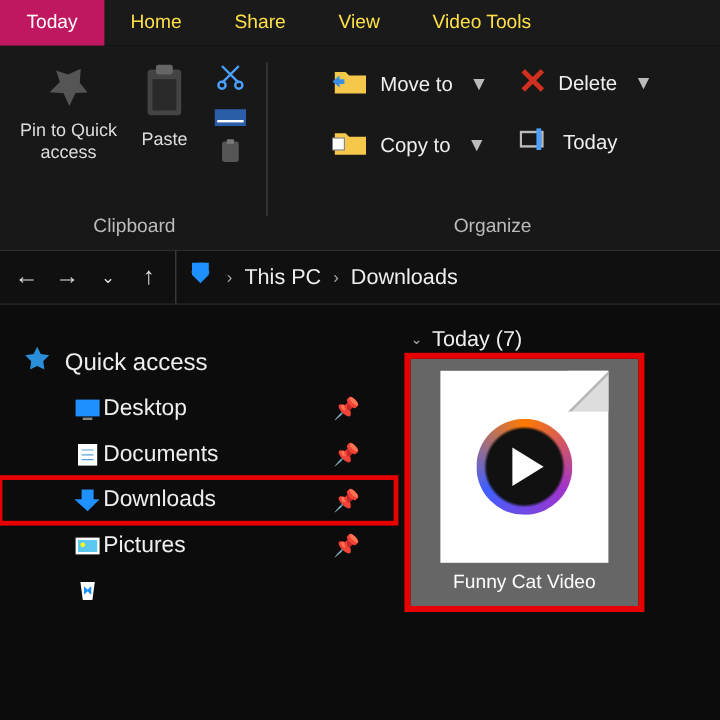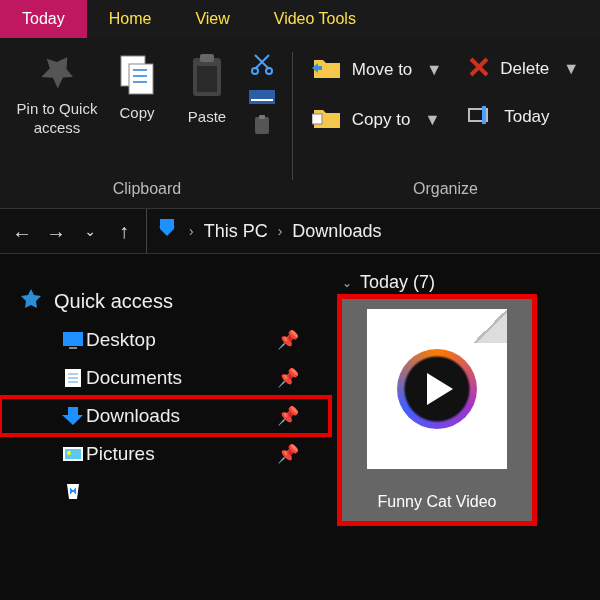--- a/index.html
+++ b/index.html
@@ -44,55 +44,44 @@
 .side-item svg{width:22px;height:20px}
 .side-item.selected{outline:4px solid #e60000;outline-offset:-2px}
 .content{flex:1;padding:4px 12px}
 .grp-header{display:flex;align-items:center;gap:8px;font-size:18px;color:#eee;margin-bottom:6px}
 .grp-header .chev{font-size:12px;color:#aaa}
 .file-item{width:190px;outline:5px solid #e60000;background:#666;display:flex;flex-direction:column;align-items:center;padding:10px 8px;cursor:pointer}
 .thumb{width:140px;height:160px;background:#fff;position:relative;display:flex;align-items:center;justify-content:center}
 .thumb .fold{position:absolute;top:0;right:0;width:34px;height:34px;background:linear-gradient(135deg,#fff 0 50%,#bbb 50% 55%,#ddd 55% 100%)}
 .play-circle{width:80px;height:80px;border-radius:50%;background:radial-gradient(circle,#111 0 55%,transparent 60%),conic-gradient(#ff7a00,#a033cc,#4060ff,#ff7a00);display:flex;align-items:center;justify-content:center}
 .play-tri{width:0;height:0;border-left:26px solid #fff;border-top:16px solid transparent;border-bottom:16px solid transparent;margin-left:6px}
-.file-lbl{margin-top:24px;font-size:16px;color:#fff;text-align:center}
+.file-lbl{margin-top:8px;font-size:16px;color:#fff;text-align:center}
 .vsep{width:1px;background:#444;margin:4px 4px 28px 4px}
 </style>
 </head>
 <body>
 
 <div class="tabs">
   <div class="tab file">Today</div>
   <div class="tab">Home</div>
+  <div class="tab">Share</div>
   <div class="tab">View</div>
   <div class="tab">Video Tools</div>
 </div>
 
 <div class="ribbon">
   <div class="group">
     <div class="group-items">
       <div class="big-btn">
         <div class="ico pin-ico">
           <svg viewBox="0 0 40 40">
               <path fill="#555" d="M20 2l6 10 10 3-8 6 2 12-10-6-10 6 2-12-8-6 10-3z" transform="rotate(35 20 20)"></path>
             </svg>
         </div>
         <div class="lbl">Pin to Quick access</div>
-      </div>
-      <div class="big-btn" style="width:70px">
-        <div class="ico copy-ico">
-          <svg viewBox="0 0 44 44">
-              <rect x="6" y="4" width="24" height="30" fill="#fff" stroke="#888"></rect>
-              <rect x="14" y="12" width="24" height="30" fill="#fff" stroke="#888"></rect>
-              <line x1="18" y1="18" x2="32" y2="18" stroke="#5aa0e0" stroke-width="2"></line>
-              <line x1="18" y1="24" x2="32" y2="24" stroke="#5aa0e0" stroke-width="2"></line>
-              <line x1="18" y1="30" x2="32" y2="30" stroke="#5aa0e0" stroke-width="2"></line>
-            </svg>
-        </div>
-        <div class="lbl">Copy</div>
       </div>
       <div class="big-btn" style="width:70px">
         <div class="ico paste-ico">
           <svg viewBox="0 0 40 48">
               <rect x="6" y="6" width="28" height="38" rx="3" fill="#444"></rect>
               <rect x="13" y="2" width="14" height="8" rx="2" fill="#666"></rect>
               <rect x="10" y="14" width="20" height="26" fill="#2a2a2a"></rect>
             </svg>
         </div>
         <div class="lbl">Paste</div>

